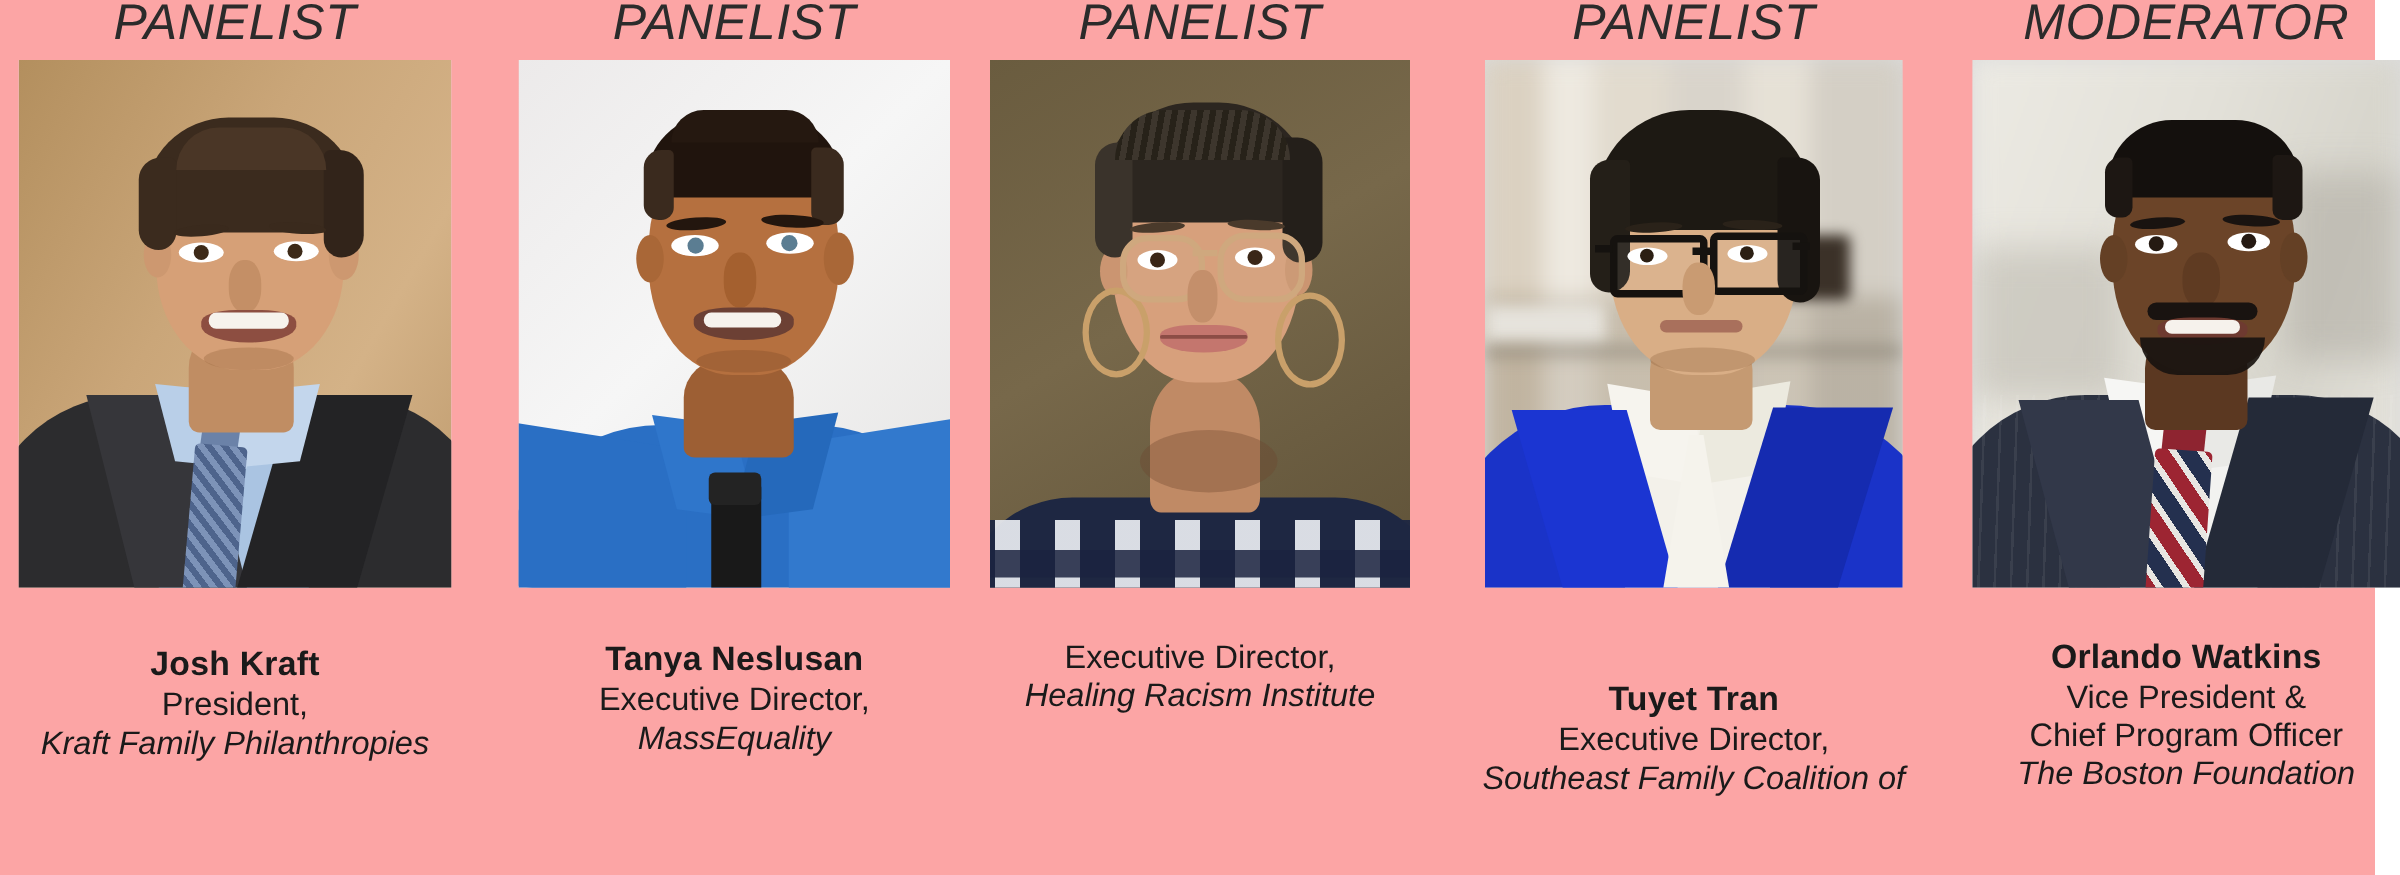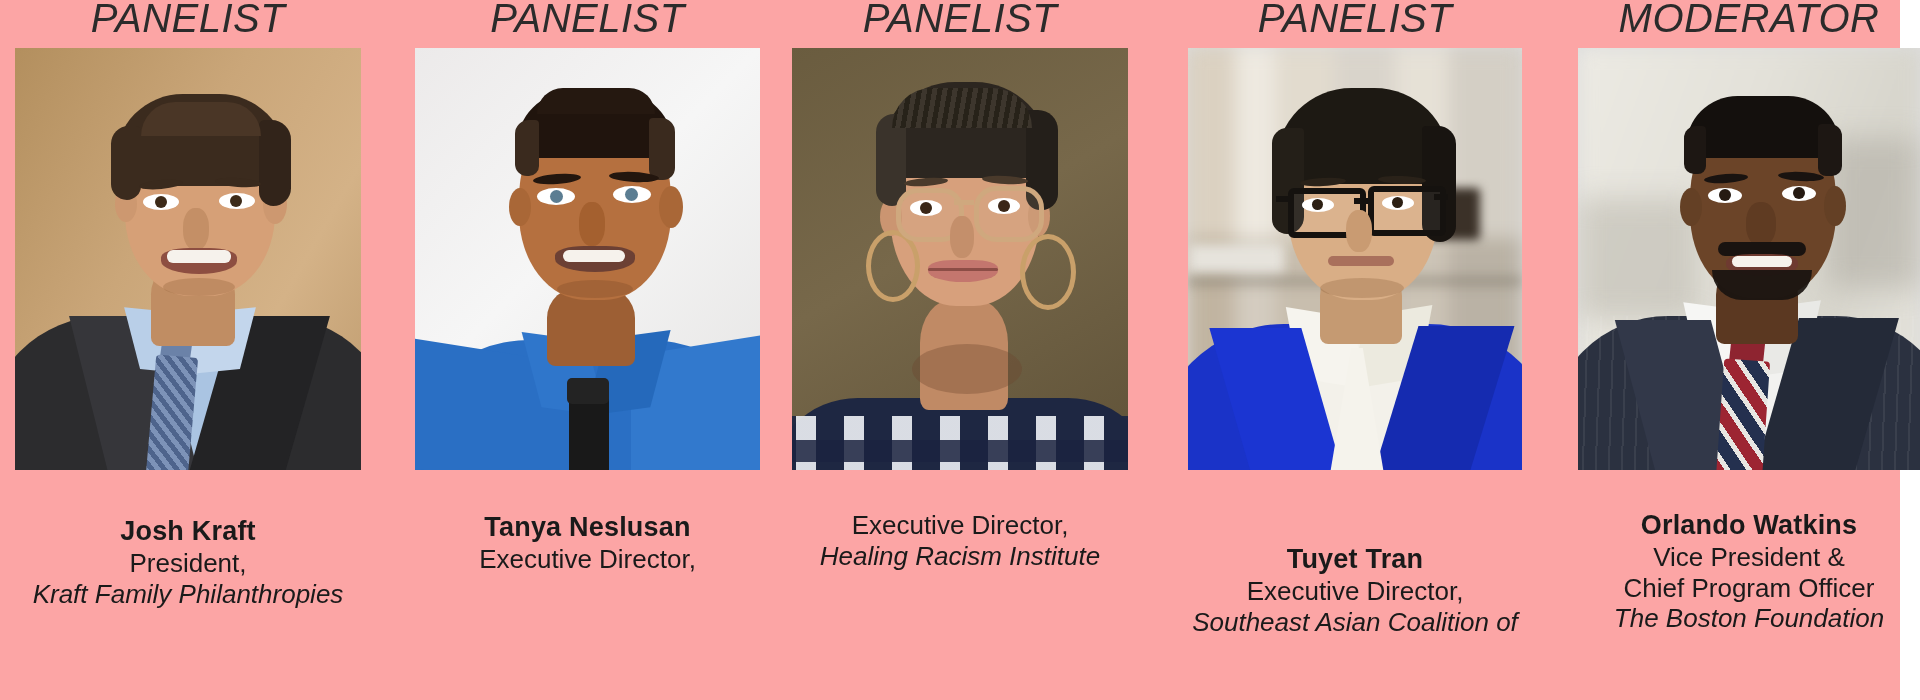--- a/index.html
+++ b/index.html
@@ -162,20 +162,21 @@
       <div class="nose" style="left:164px;top:154px;width:26px;height:44px;background:#a4602f;"></div>
 
       <div class="mouth" style="left:140px;top:198px;width:80px;height:26px;background:#6c4034;"></div>
       <div class="teeth" style="left:148px;top:202px;width:62px;height:12px;"></div>
       <div class="shadow" style="left:142px;top:232px;width:76px;height:18px;background:rgba(120,70,35,.3);border-radius:50%;"></div>
     </div>
 
     <div class="caption" style="top:512px;">
       <span class="nm">Tanya Neslusan</span>
       <span class="ln">Executive Director,</span>
+      <span class="it">MassEquality</span>
     </div>
   </div>
 
   <div class="speaker" style="left:792px;top:0;width:336px;height:700px;">
     <div class="role">PANELIST</div>
 
     <div class="photo" style="left:0;top:48px;width:336px;height:422px;">
       <div class="bg" style="background:linear-gradient(150deg,#6a5c3f 0%,#77684a 45%,#5f5238 100%);"></div>
 
       <div class="torso" style="left:-24px;top:350px;width:390px;height:90px;background:#1e2742;border-radius:90px 90px 0 0;"></div>
@@ -278,21 +279,21 @@
 
       <div class="nose" style="left:158px;top:162px;width:26px;height:42px;background:#c99b72;"></div>
 
       <div style="position:absolute;left:140px;top:208px;width:66px;height:10px;background:#a9705c;border-radius:8px;"></div>
       <div class="shadow" style="left:132px;top:230px;width:84px;height:20px;background:rgba(140,95,60,.3);border-radius:50%;"></div>
     </div>
 
     <div class="caption" style="top:510px;margin-top:34px;">
       <span class="nm">Tuyet Tran</span>
       <span class="ln">Executive Director,</span>
-      <span class="it">Southeast Asian Coalition of</span>
+      <span class="it">Southeast Family Coalition of</span>
     </div>
   </div>
 
   <div class="speaker" style="left:1578px;top:0;width:342px;height:700px;">
     <div class="role">MODERATOR</div>
 
     <div class="photo" style="left:0;top:48px;width:342px;height:422px;">
       <div class="blurbg" style="background:linear-gradient(110deg,#eceae3 0%,#e3e1d9 40%,#d7d5cc 70%,#e9e7e0 100%);"></div>
       <div style="position:absolute;left:0;top:150px;width:120px;height:120px;background:rgba(190,186,176,.6);filter:blur(14px);"></div>
       <div style="position:absolute;left:250px;top:90px;width:92px;height:150px;background:rgba(175,172,162,.55);filter:blur(14px);"></div>

